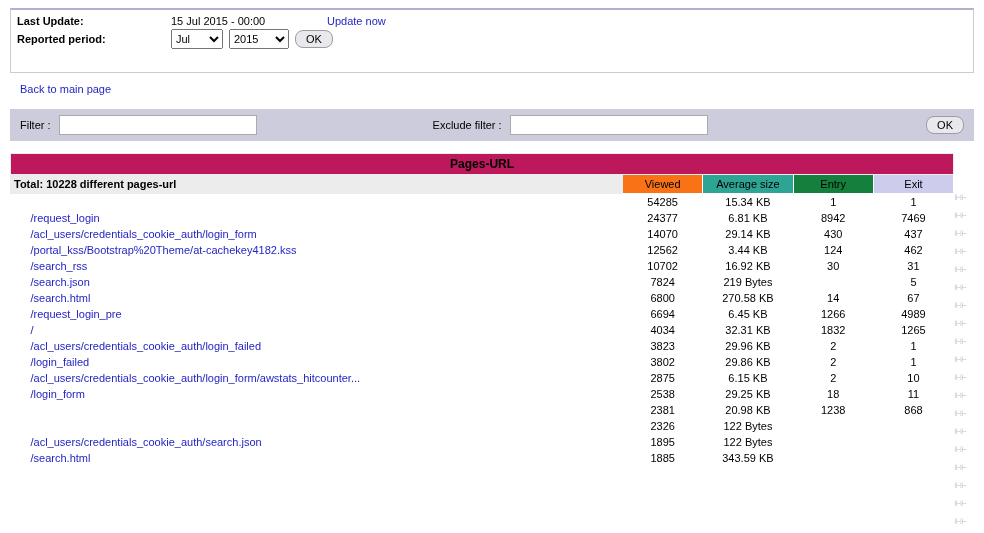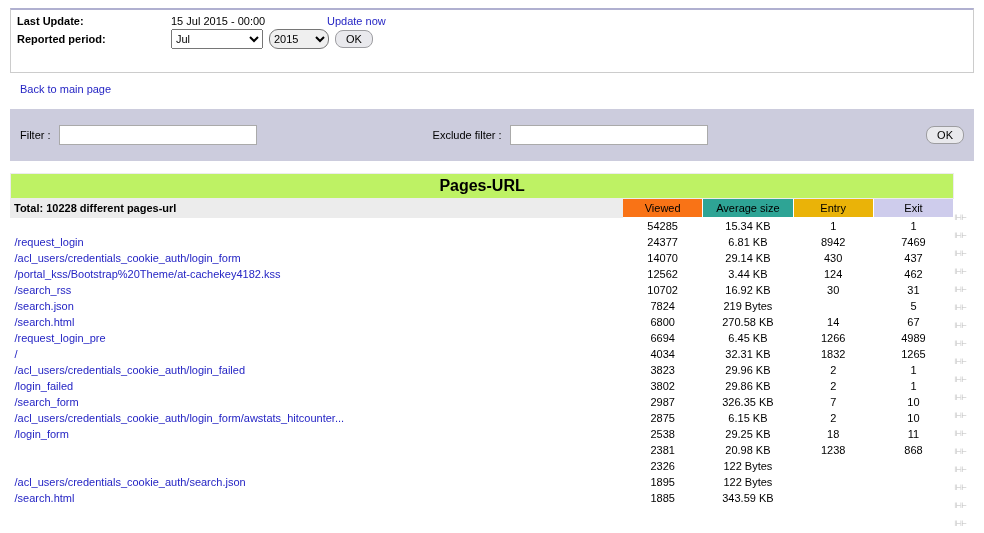--- a/index.html
+++ b/index.html
@@ -52,21 +52,21 @@
   }
   a {
     color: #2424c4;
     text-decoration: none;
   }
   .backlink {
     margin: 6px 2px 14px 10px;
   }
   .filterbar {
     background: #ccccdd;
-    padding: 16px 10px;
+    padding: 6px 10px;
     display: flex;
     align-items: center;
     gap: 8px;
   }
   .filterbar .spacer { flex: 0 0 160px; }
   .filterbar .grow { flex: 1; }
   .tablewrap {
     margin-top: 12px;
     display: flex;
     align-items: flex-start;
@@ -75,52 +75,52 @@
     border-collapse: collapse;
     width: 950px;
     table-layout: fixed;
   }
   th, td {
     font-size: 11px;
     padding: 2px 4px;
     border: 0;
   }
   .titlecell {
-    background: #bef264;
+    background: #be185d;
     border: 1px solid #ececec;
     text-align: center;
     font-weight: bold;
-    font-size: 16px;
+    font-size: 12px;
     padding: 3px;
   }
   .totalcell {
     background: #ececec;
     border: 1px solid #ececec;
     text-align: left;
     padding: 3px;
   }
   th.hdr {
     text-align: center;
     padding: 3px 2px;
     font-weight: normal;
     border: 1px solid #fff;
   }
   .h-viewed { background: #f97316; color:#000; }
   .h-avg    { background: #2ea495; color:#000; }
-  .h-entry  { background: #eab308; color:#000; }
+  .h-entry  { background: #15803d; color:#000; }
   .h-exit   { background: #ceccec; color:#000; }
   tbody td {
     padding: 2px 4px;
     white-space: nowrap;
     overflow: hidden;
     text-overflow: ellipsis;
   }
   tbody td.num { text-align: center; }
   tbody td.url { text-align: left; }
-  tbody td.url a { color: #2424c4; }
+  tbody td.url a { color: #2424c4; margin-left: 16px; }
   .ticks {
     width: 20px;
     display: flex;
     flex-direction: column;
     margin-top: 35px;
   }
   .ticks span {
     height: 18px;
     display: flex;
     align-items: center;
@@ -133,24 +133,24 @@
 <body>
 
 <div class="topbox">
   <div class="toprow">
     <span class="lbl">Last Update:</span>
     <span class="val">15 Jul 2015 - 00:00</span>
     <a href="#">Update now</a>
   </div>
   <div class="toprow">
     <span class="lbl">Reported period:</span>
-    <select style="width:92px;">
+    <select style="width:52px;">
       <option>Jul</option>
     </select>
-    <select style="width:60px;border-radius:9px;">
+    <select style="width:60px;">
       <option>2015</option>
     </select>
     <button class="btn">OK</button>
   </div>
 </div>
 
 <div class="backlink">
   <a href="#">Back to main page</a>
 </div>
 
@@ -257,27 +257,20 @@
           <td class="num">1</td>
         </tr>
         <tr>
           <td class="url"><a href="#">/login_failed</a></td>
           <td class="num">3802</td>
           <td class="num">29.86 KB</td>
           <td class="num">2</td>
           <td class="num">1</td>
         </tr>
         <tr>
-          <td class="url"><a href="#">/search_form</a></td>
-          <td class="num">2987</td>
-          <td class="num">326.35 KB</td>
-          <td class="num">7</td>
-          <td class="num">10</td>
-        </tr>
-        <tr>
           <td class="url"><a href="#">/acl_users/credentials_cookie_auth/login_form/awstats_hitcounter...</a></td>
           <td class="num">2875</td>
           <td class="num">6.15 KB</td>
           <td class="num">2</td>
           <td class="num">10</td>
         </tr>
         <tr>
           <td class="url"><a href="#">/login_form</a></td>
           <td class="num">2538</td>
           <td class="num">29.25 KB</td>

